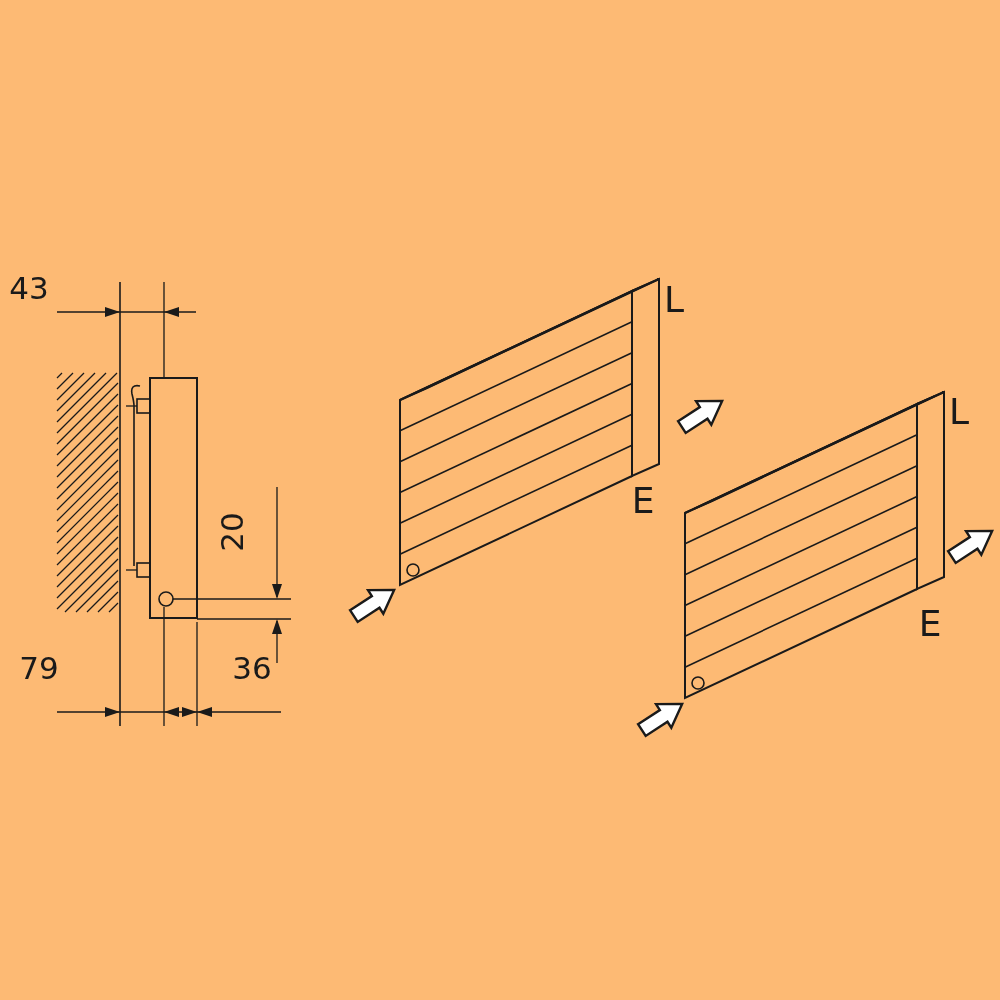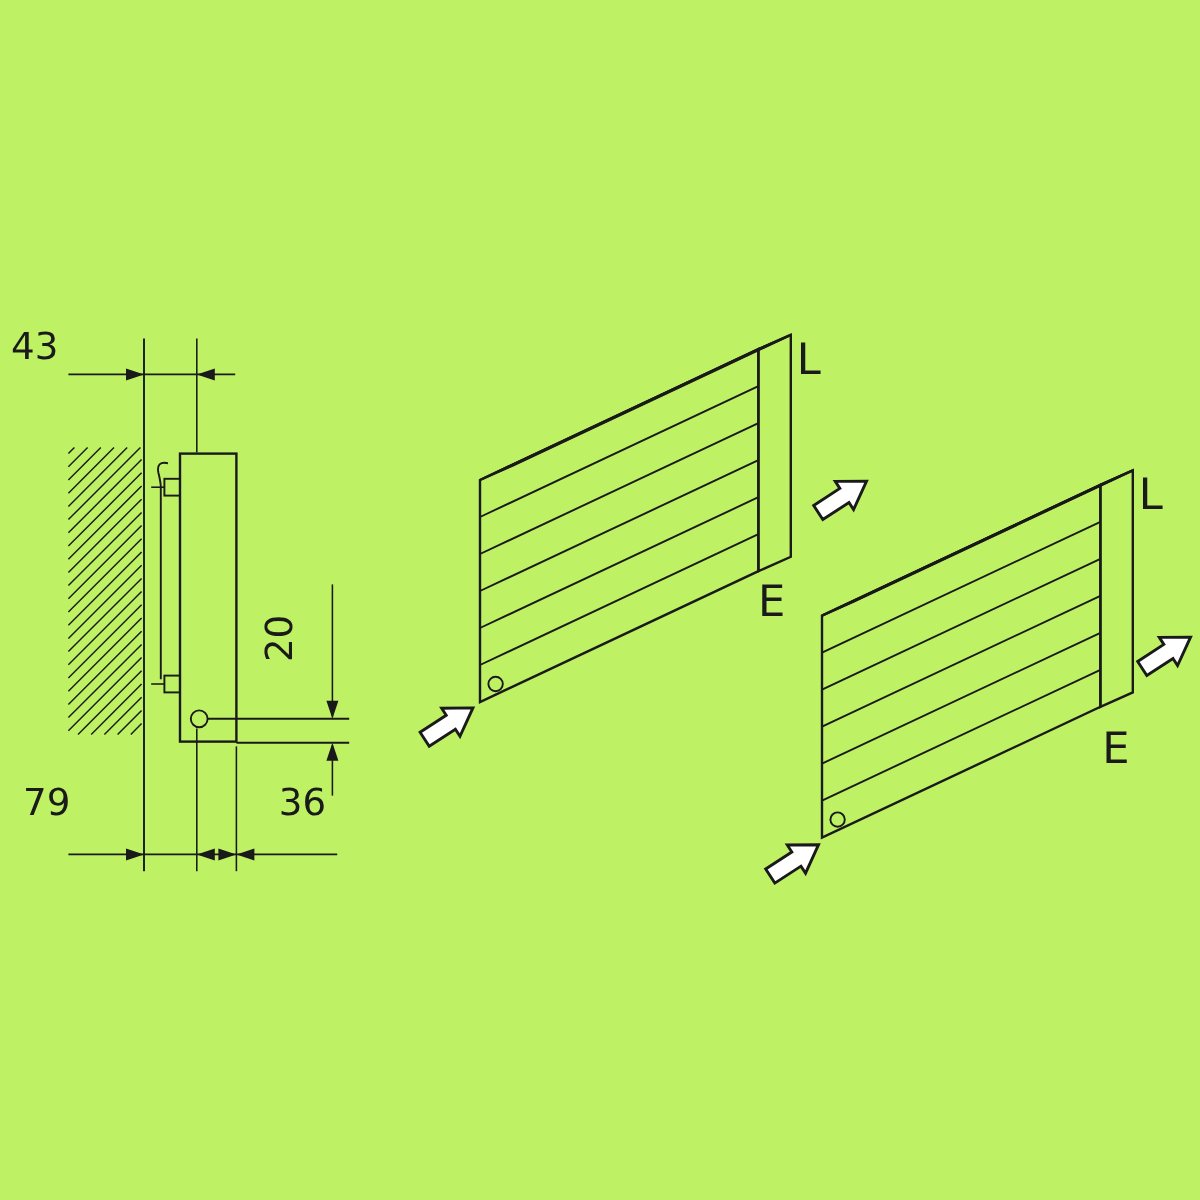--- a/index.html
+++ b/index.html
@@ -1,16 +1,16 @@
 <!DOCTYPE html>
 <html><head>
 <meta charset="utf-8">
 <style>
   html,body{margin:0;padding:0;background:#ffffff;}
-  .page{width:1000px;height:1000px;background:#bef264;position:relative;overflow:hidden;}
+  .page{width:1000px;height:1000px;background:#fdba74;position:relative;overflow:hidden;}
   svg text{font-family:"DejaVu Sans", sans-serif; fill:#1a1a1a;}
   .outline{fill:none;stroke:#1a1a1a;stroke-width:2;stroke-linejoin:miter;}
   .outline-thin{fill:none;stroke:#1a1a1a;stroke-width:1.6;}
   .dimline{fill:none;stroke:#1a1a1a;stroke-width:1.3;}
   .hatchline{stroke:#1a1a1a;stroke-width:1.2;}
   .grilleline{stroke:#1a1a1a;stroke-width:1;}
   .arrowhead{fill:#1a1a1a;stroke:none;}
   .flow-arrow{fill:#ffffff;stroke:#1a1a1a;stroke-width:2.4;stroke-linejoin:miter;}
   .dimtext{font-size:31px;}
   .labeltext{font-size:36px;}

